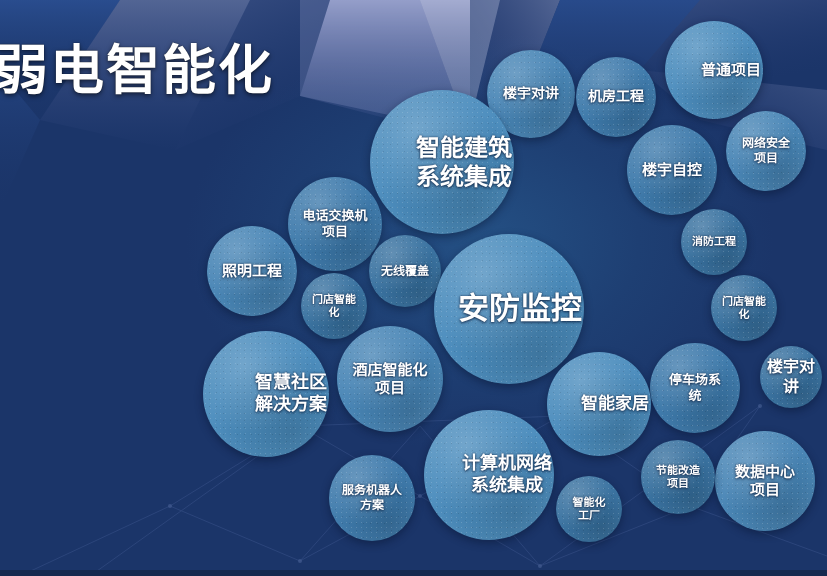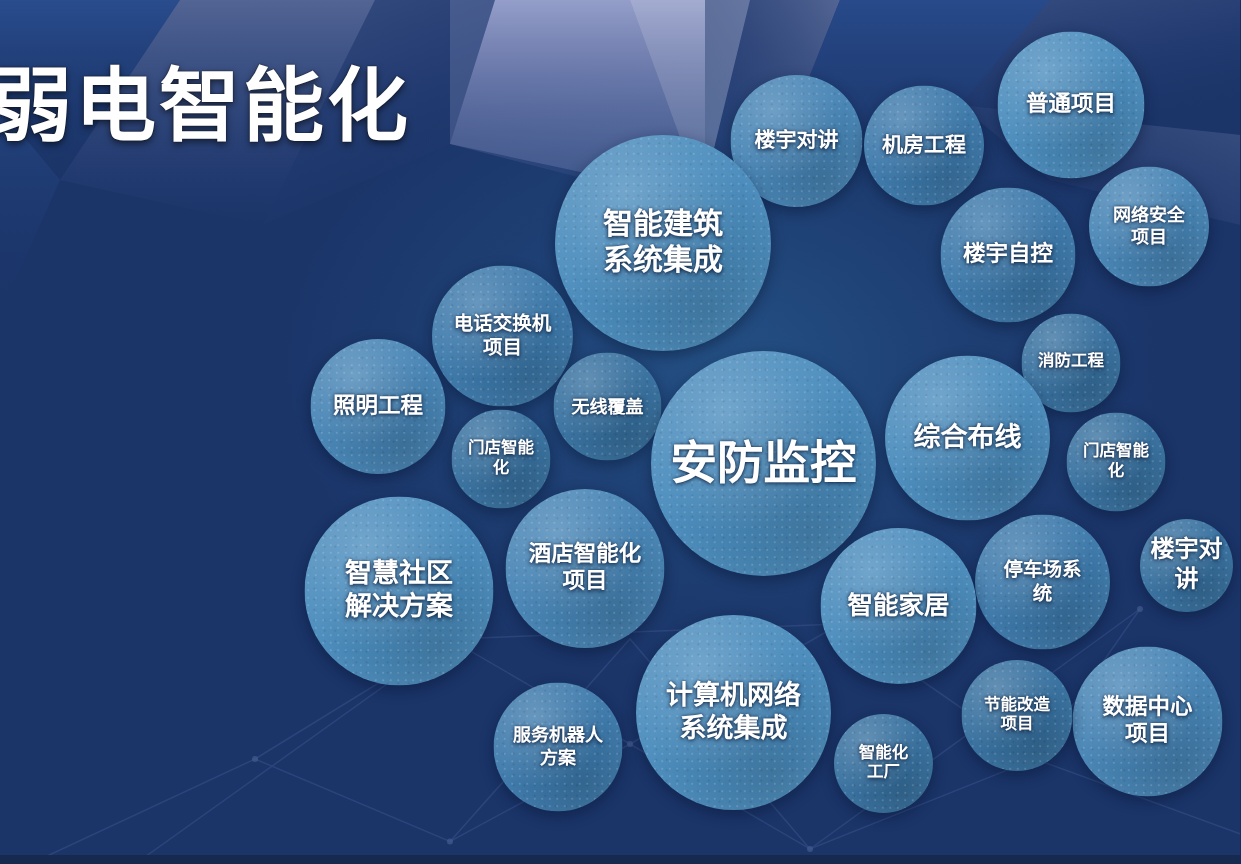--- a/index.html
+++ b/index.html
@@ -88,21 +88,21 @@
   }
   .bubble > span {
     position: relative;
     z-index: 2;
     display: block;
     white-space: pre-line;
   }
 
   .b-tone-a { background-color: #4684b5; }
   .b-tone-b { background-color: #3c79ab; }
-  .b-tone-c { background-color: #4a8cbd; }
+  .b-tone-c { background-color: #4a8cbd; justify-content: flex-end; }
   .b-tone-d { background-color: #36709f; }
 
   
   .netlines {
     position: absolute;
     left: 0; bottom: 0;
     width: 827px; height: 190px;
     z-index: 2;
     pointer-events: none;
     opacity: .35;
@@ -189,42 +189,39 @@
       <div class="bubble b-tone-a" style="left: 487px; top: 50px; width: 88px; height: 88px; font-size: 14px;">
         <span>楼宇对讲</span>
       </div>
       <div class="bubble b-tone-b" style="left: 576px; top: 57px; width: 80px; height: 80px; font-size: 14px;">
         <span>机房工程</span>
       </div>
       <div class="bubble b-tone-a" style="left: 726px; top: 111px; width: 80px; height: 80px; font-size: 12px;">
         <span>网络安全
 项目</span>
       </div>
-      <div class="bubble b-tone-c" style="left: 370px; top: 90px; width: 144px; height: 144px; font-size: 20px;">
+      <div class="bubble b-tone-c" style="left: 370px; top: 90px; width: 144px; height: 144px; font-size: 24px;">
         <span>智能建筑
 系统集成</span>
       </div>
       <div class="bubble b-tone-b" style="left: 627px; top: 125px; width: 90px; height: 90px; font-size: 15px;">
         <span>楼宇自控</span>
       </div>
       <div class="bubble b-tone-b" style="left: 288px; top: 177px; width: 94px; height: 94px; font-size: 13px; align-items: center;">
         <span>电话交换机
 项目</span>
       </div>
       <div class="bubble b-tone-d" style="left: 681px; top: 209px; width: 66px; height: 66px; font-size: 11px;">
         <span>消防工程</span>
       </div>
       <div class="bubble b-tone-d" style="left: 369px; top: 235px; width: 72px; height: 72px; font-size: 12px;">
         <span>无线覆盖</span>
       </div>
       <div class="bubble b-tone-a" style="left: 207px; top: 226px; width: 90px; height: 90px; font-size: 15px;">
         <span>照明工程</span>
-      </div>
-      <div class="bubble b-tone-c" style="left: 590px; top: 237px; width: 110px; height: 110px; font-size: 18px;">
-        <span>综合布线</span>
       </div>
       <div class="bubble b-tone-c" style="left: 434px; top: 234px; width: 150px; height: 150px; font-size: 31px;">
         <span>安防监控</span>
       </div>
       <div class="bubble b-tone-d" style="left: 301px; top: 273px; width: 66px; height: 66px; font-size: 11px;">
         <span>门店智能
 化</span>
       </div>
       <div class="bubble b-tone-d" style="left: 711px; top: 275px; width: 66px; height: 66px; font-size: 11px;">
         <span>门店智能

